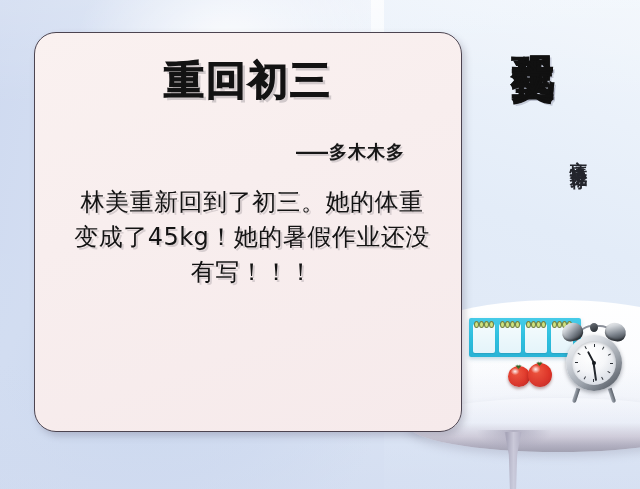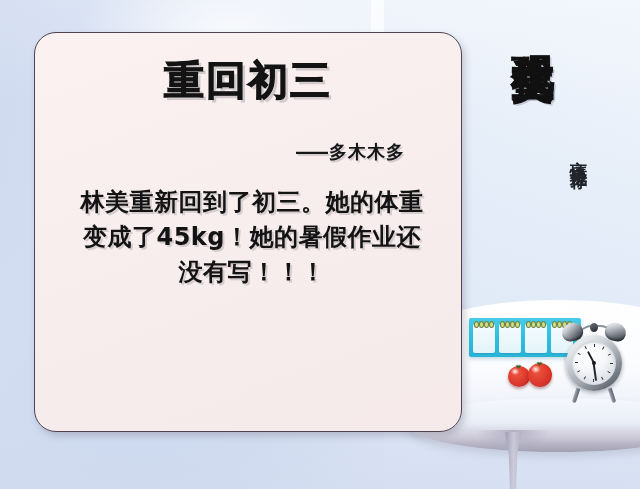--- a/index.html
+++ b/index.html
@@ -299,21 +299,21 @@
     letter-spacing: -2px;
     margin-right: 2px;
   }
 
   .card-body {
     position: absolute;
     left: 38px;
     right: 30px;
     top: 152px;
     font-family: "DejaVu Sans", "Liberation Sans", sans-serif;
-    font-weight: 700;
+    font-weight: 400;
     font-size: 24px;
     line-height: 35px;
     color: #131313;
     text-align: center;
     letter-spacing: .5px;
     text-shadow: 2px 2px 0 rgba(160,152,158,.38);
   }
 
   
   .side-headline {

